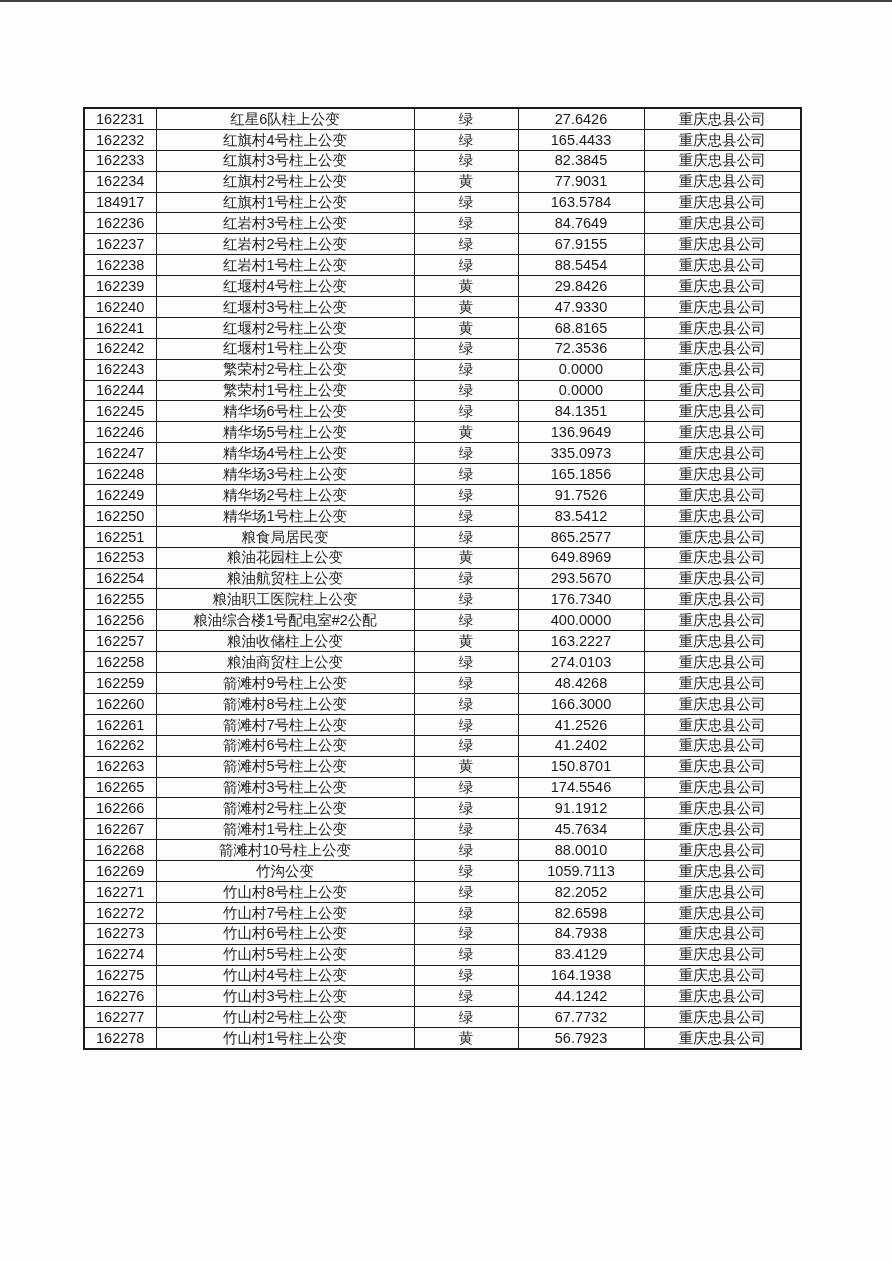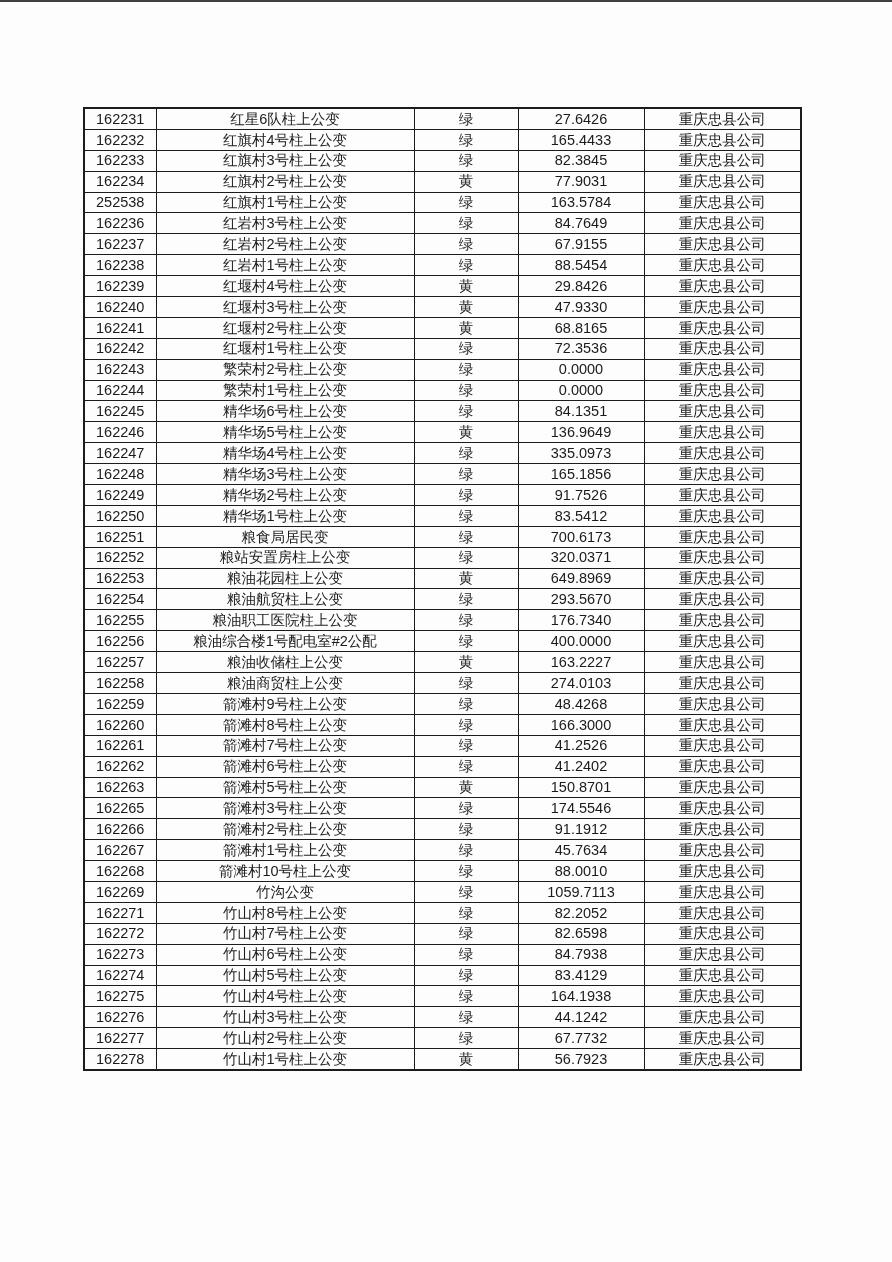--- a/index.html
+++ b/index.html
@@ -88,21 +88,21 @@
           <td>重庆忠县公司</td>
         </tr>
         <tr>
           <td>162234</td>
           <td>红旗村2号柱上公变</td>
           <td>黄</td>
           <td>77.9031</td>
           <td>重庆忠县公司</td>
         </tr>
         <tr>
-          <td>252538</td>
+          <td>184917</td>
           <td>红旗村1号柱上公变</td>
           <td>绿</td>
           <td>163.5784</td>
           <td>重庆忠县公司</td>
         </tr>
         <tr>
           <td>162236</td>
           <td>红岩村3号柱上公变</td>
           <td>绿</td>
           <td>84.7649</td>
@@ -203,28 +203,21 @@
           <td>162250</td>
           <td>精华场1号柱上公变</td>
           <td>绿</td>
           <td>83.5412</td>
           <td>重庆忠县公司</td>
         </tr>
         <tr>
           <td>162251</td>
           <td>粮食局居民变</td>
           <td>绿</td>
-          <td>700.6173</td>
-          <td>重庆忠县公司</td>
-        </tr>
-        <tr>
-          <td>162252</td>
-          <td>粮站安置房柱上公变</td>
-          <td>绿</td>
-          <td>320.0371</td>
+          <td>865.2577</td>
           <td>重庆忠县公司</td>
         </tr>
         <tr>
           <td>162253</td>
           <td>粮油花园柱上公变</td>
           <td>黄</td>
           <td>649.8969</td>
           <td>重庆忠县公司</td>
         </tr>
         <tr>

